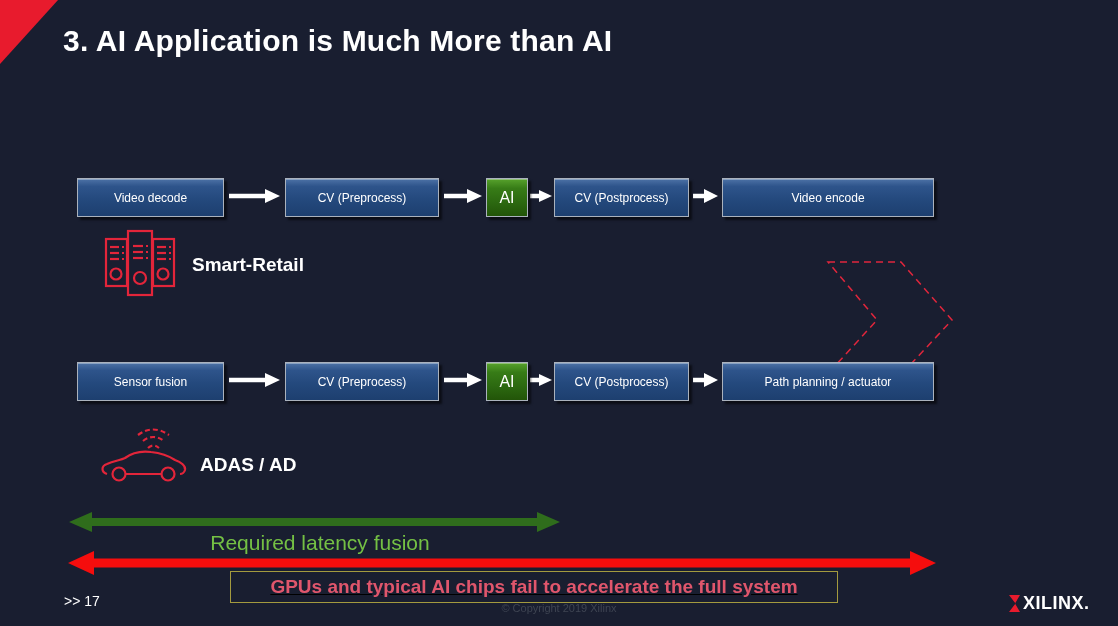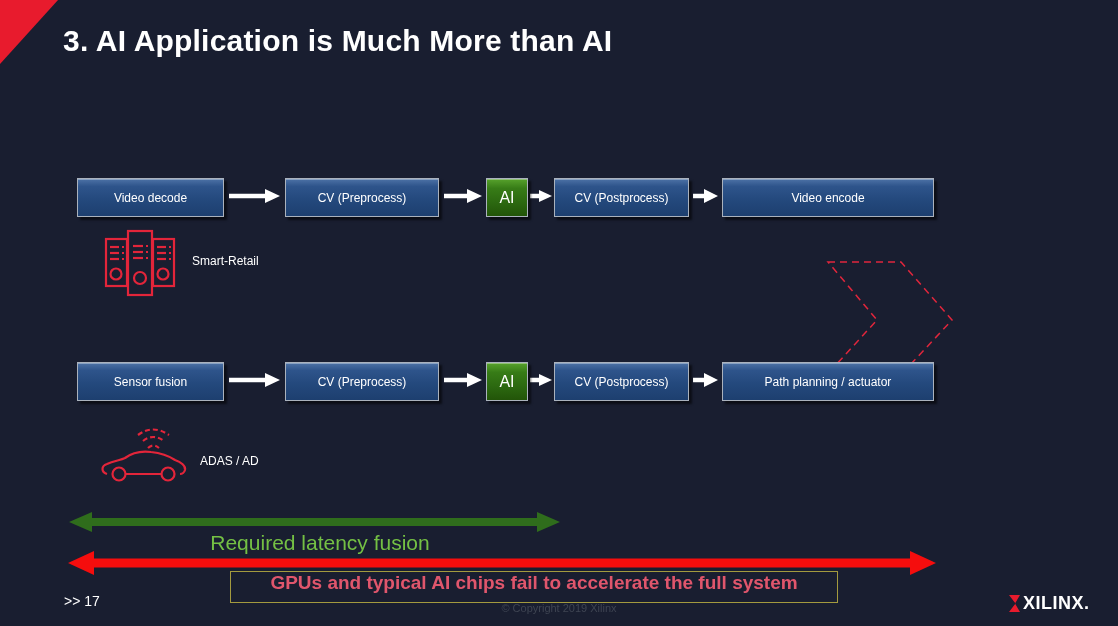--- a/index.html
+++ b/index.html
@@ -22,30 +22,31 @@
     border:1px solid #aab2bd;
     box-shadow:3px 3px 2px rgba(0,0,0,0.55), inset 0 1px 0 rgba(255,255,255,0.35);
     color:#ffffff;font-size:12px;white-space:nowrap;z-index:3;
   }
   .pbox.green{
     background:linear-gradient(180deg,#57a22c 0%,#377c17 25%,#2a650f 70%,#225408 100%);
     font-size:16px;
   }
   .icon-wrap{position:absolute;z-index:2;}
   .icon-label{
-    position:absolute;color:#ffffff;font-size:12px;z-index:3;white-space:nowrap;
+    position:absolute;color:#ffffff;font-size:19px;z-index:3;white-space:nowrap;font-weight:bold;
   }
   .latency-label{
     position:absolute;left:70px;top:531px;width:500px;text-align:center;
     color:#74c044;font-size:21px;z-index:3;
   }
   .warning-box{
     position:absolute;left:230px;top:571px;width:606px;height:30px;
-    border:1px solid #a39a3e;display:flex;justify-content:center;
+    border:1px solid #a39a3e;display:flex;align-items:center;justify-content:center;
     z-index:3;
+    text-decoration:underline;
   }
   .warning-text{color:#e0566c;font-size:19px;font-weight:bold;white-space:nowrap;}
   .page-marker{
     position:absolute;left:64px;top:593px;color:#ffffff;
     font-size:14px;font-weight:normal;z-index:3;
   }
   .copyright{
     position:absolute;left:399px;top:602px;width:320px;text-align:center;
     color:#3e4452;font-size:11px;z-index:3;
   }

